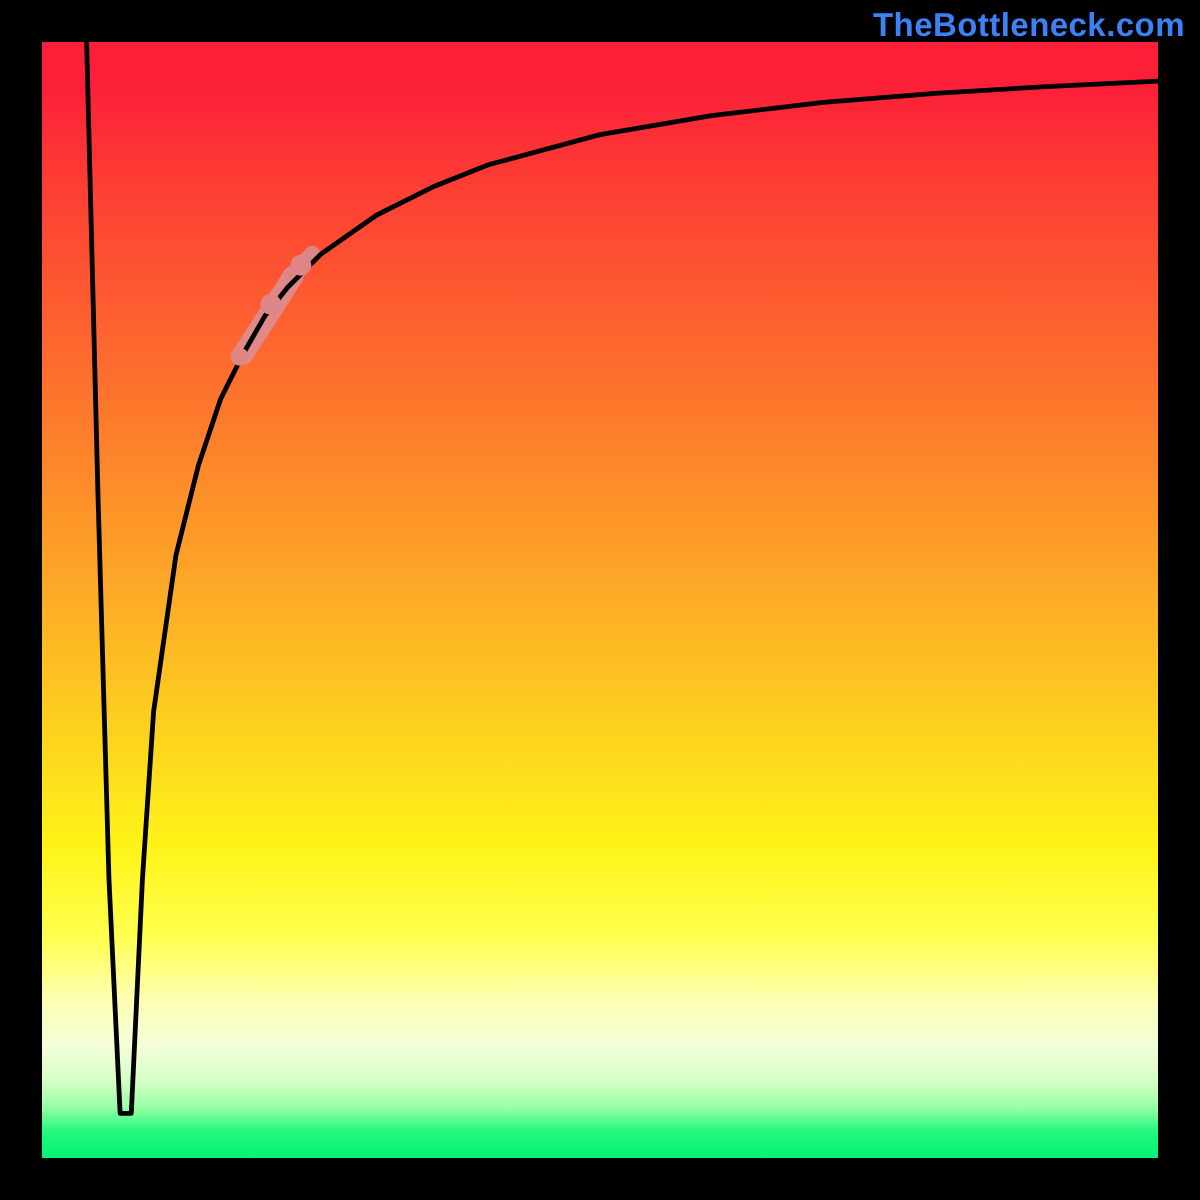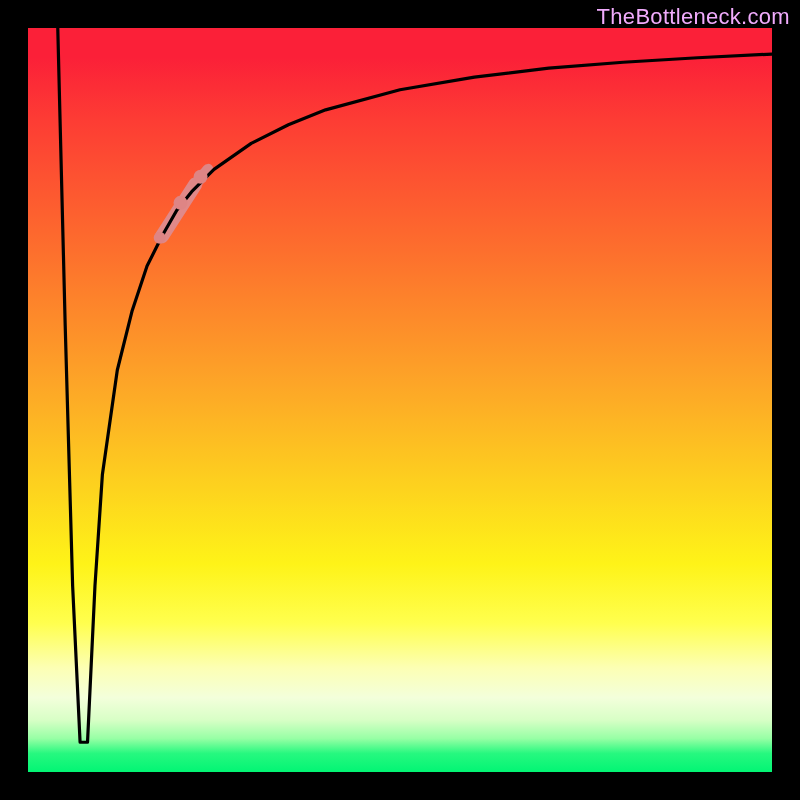--- a/index.html
+++ b/index.html
@@ -14,23 +14,23 @@
   .frame {
     position: relative;
     width: 800px;
     height: 800px;
     background: #000;
   }
   .watermark {
     position: absolute;
     top: 4px;
     right: 10px;
-    color: #f0abfc;
+    color: #3b82f6;
     font-size: 22px;
-    font-weight: 400;
+    font-weight: 700;
     letter-spacing: 0.3px;
     z-index: 20;
   }
   .plot-area {
     position: absolute;
     left: 28px;
     top: 28px;
     width: 744px;
     height: 744px;
     background: linear-gradient(to bottom,

